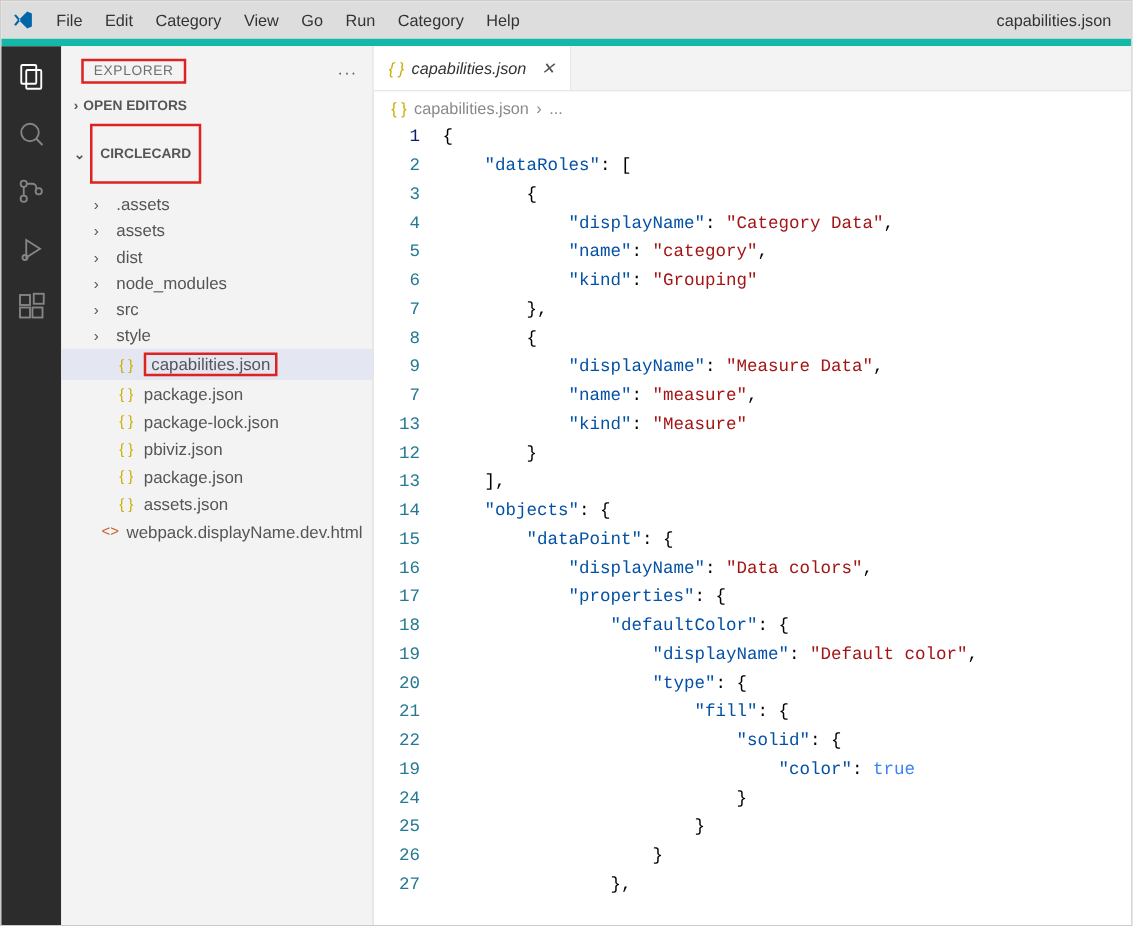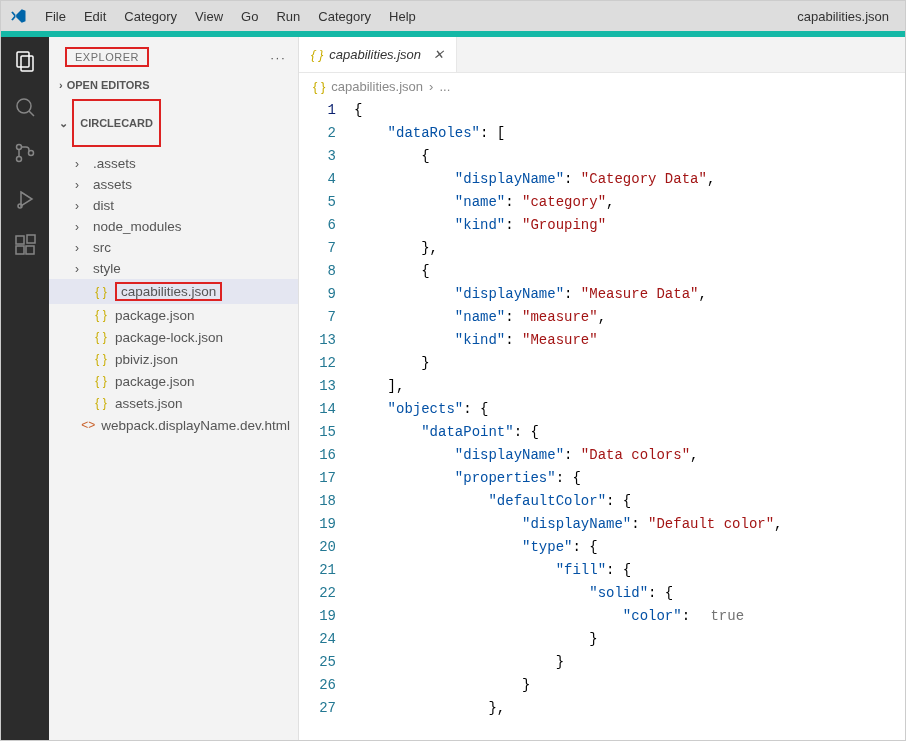--- a/index.html
+++ b/index.html
@@ -182,21 +182,21 @@
 .gutter .ln1 { color: #0b216f; font-weight: 400; }
 .code-body {
   flex: 1;
   white-space: pre;
   color: #000;
   position: relative;
 }
 .punct { color: #000; }
 .key { color: #0451a5; }
 .str { color: #a31515; }
-.kw { color: #737373; margin-left: 12px; }
+.kw { color: #3b82f6; }
 </style>
 </head>
 <body>
 
 <div class="titlebar">
   <span class="vscode-logo">
     <svg viewBox="0 0 24 24" fill="currentColor">
         <path d="M17 3l5 2v14l-5 2-9-9 9-9zM3 7l4 5-4 5 2 1 5-6-5-6-2 1z"></path>
       </svg>
   </span>

